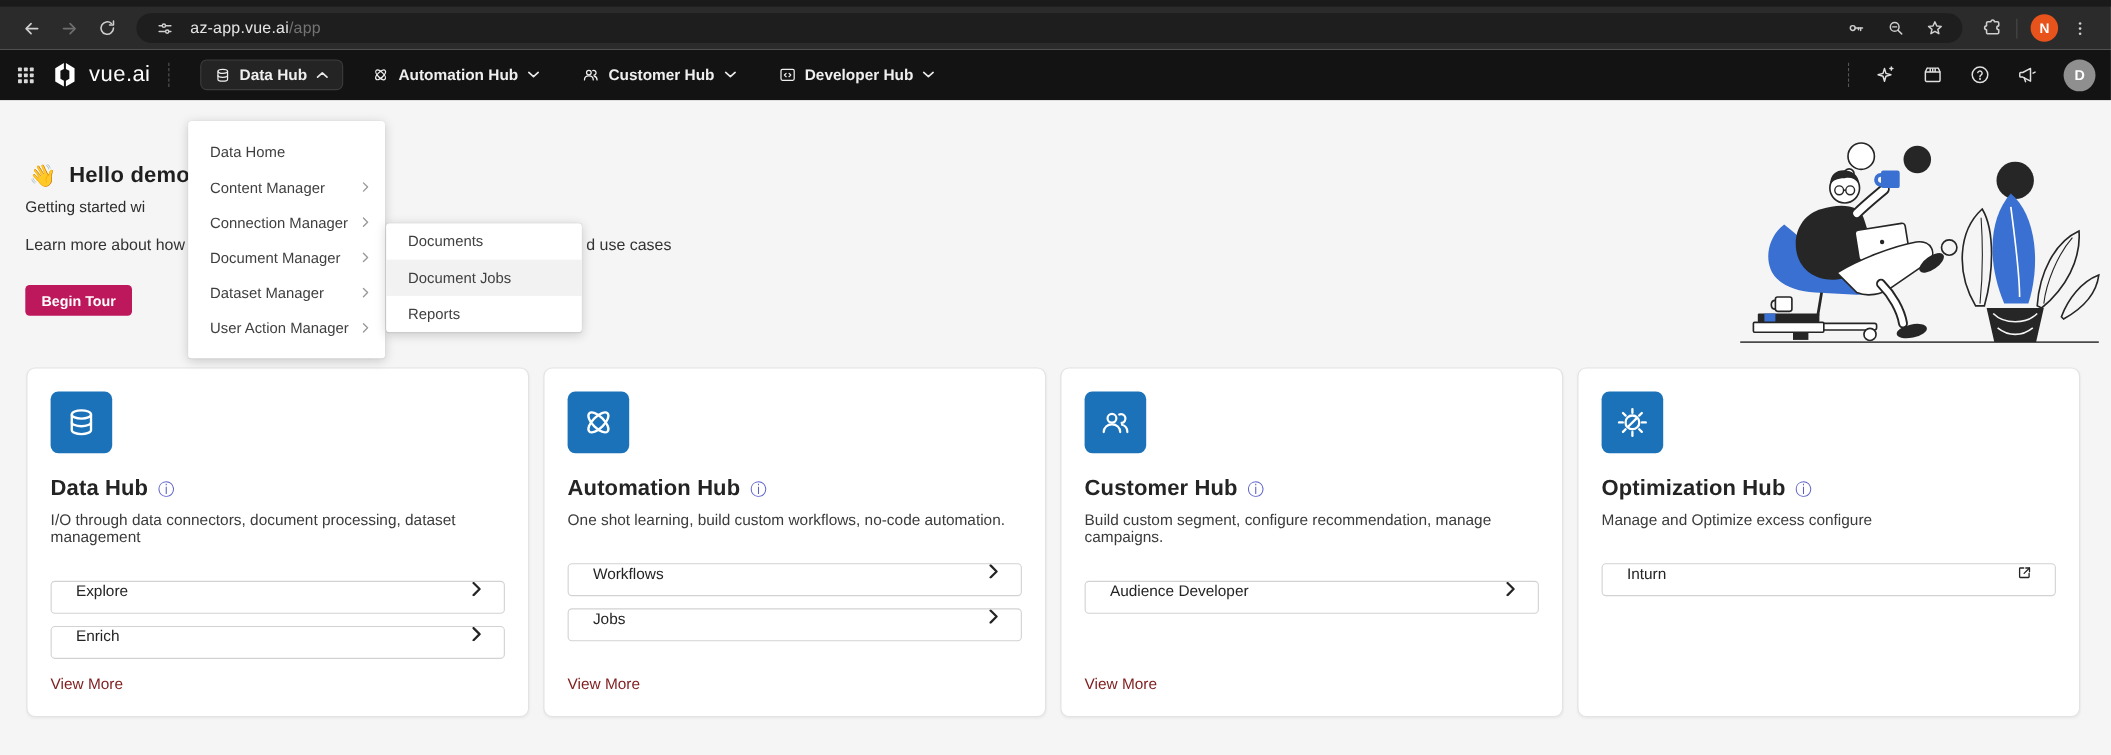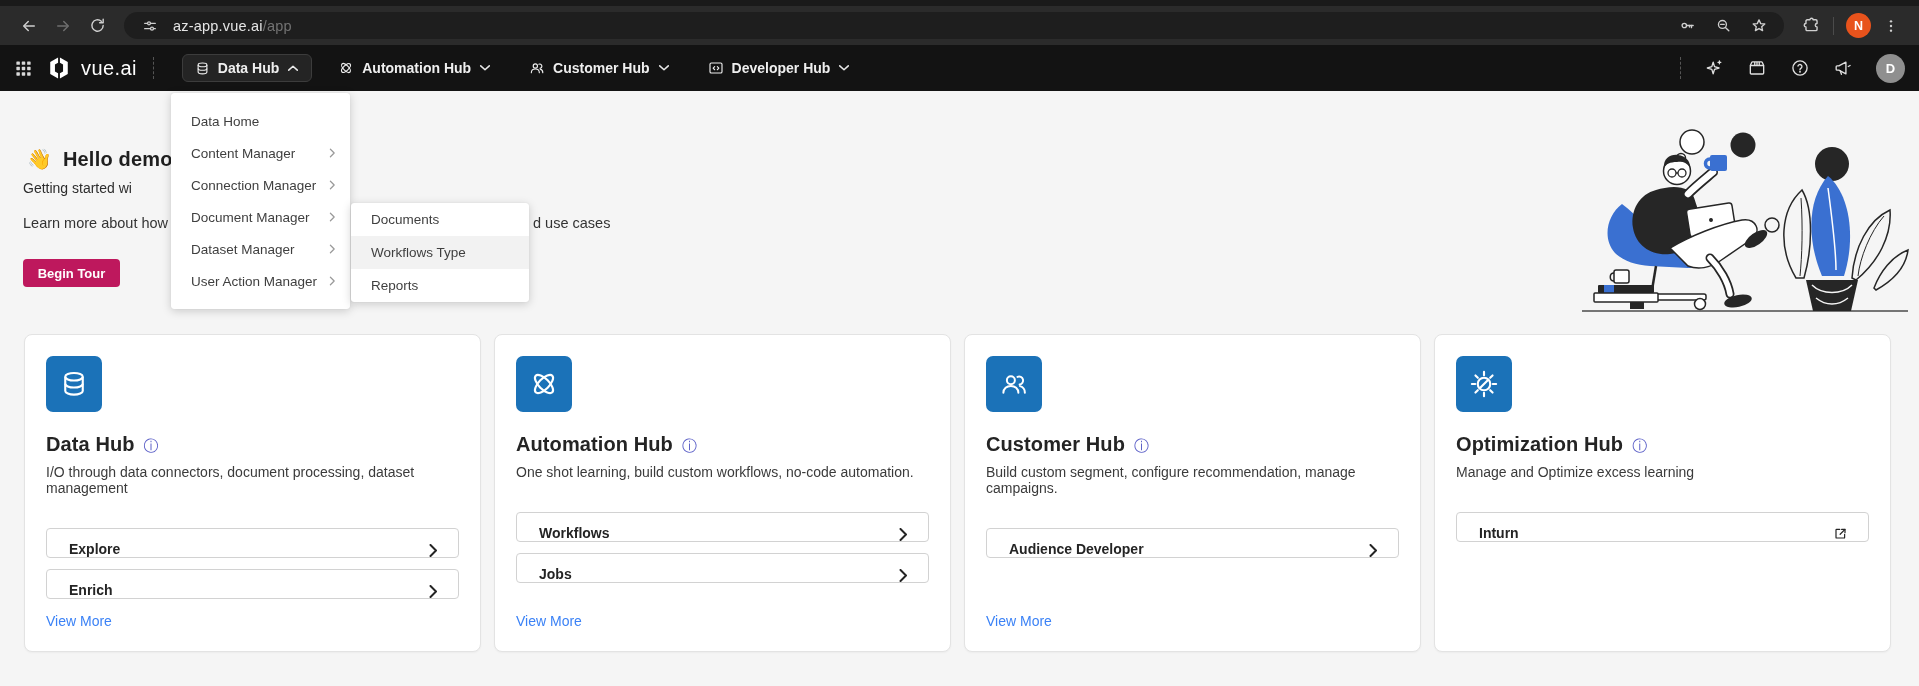--- a/index.html
+++ b/index.html
@@ -41,21 +41,21 @@
   .menu-trigger { display:flex; align-items:center; gap:8px; color:#efefef; font-size:14px; font-weight:700;
                   padding:0 12px; height:28px; border-radius:6px; margin-left:14px; white-space:nowrap; }
   .menu-trigger.active { background:#242424; border:1px solid #3c3c3c; }
   .appnav-right { margin-left:auto; display:flex; align-items:center; gap:23px; }
   .avatar-d { width:29px; height:29px; border-radius:50%; background:#8f8f8f; color:#fff;
               display:flex; align-items:center; justify-content:center; font-size:13px; font-weight:700; }
 
   
   .panel { position:absolute; background:#fff; border-radius:3px;
            box-shadow:0 2px 10px rgba(0,0,0,.18), 0 0 1px rgba(0,0,0,.15); z-index:40; }
-  .menu-panel { left:171px; top:93px; width:179px; padding:12px 0; }
+  .menu-panel { left:171px; top:110px; width:179px; padding:12px 0; }
   .submenu-panel { left:351px; top:203px; width:178px; padding:0 0; }
   .menu-item { height:32px; display:flex; align-items:center; padding:0 14px 0 20px;
                font-size:13.5px; color:#3f3f3f; }
   .submenu-panel .menu-item { height:33px; }
   .menu-item .grow { flex:1; }
   .menu-item.hovered { background:#f2f2f2; }
 
   
   .hero-title-row { position:absolute; left:27px; top:147px; display:flex; align-items:center; gap:11px; z-index:5; }
   .hero-emoji { font-size:20px; }
@@ -74,24 +74,24 @@
   .cards { position:absolute; left:0; top:334px; width:1919px; padding:0 28px 0 24px; display:flex; gap:13px; }
   .card { flex:1; height:318px; background:#fff; border:1px solid #e3e3e3; border-radius:8px;
           padding:21px 21px 0 21px; box-shadow:0 1px 2px rgba(0,0,0,.04); position:relative; }
   .card-icon { width:56px; height:56px; border-radius:7px; display:flex; align-items:center; justify-content:center; }
   .card-title-row { margin-top:21px; display:flex; align-items:center; gap:9px; }
   .card-title { font-size:20px; font-weight:700; color:#242424; letter-spacing:.1px; }
   .info-ic { font-size:15px; line-height:1; position:relative; top:1px; }
   .card-desc { margin-top:8px; font-size:14px; color:#3b3b3b; }
   .card-actions { margin-top:32px; display:flex; flex-direction:column; gap:11px; }
   .action-btn { height:30px; background:#fff; border:1px solid #d2d2d2; border-radius:4px;
-                display:flex; align-items:flex-end; padding:0 20px 0 22px;
-                font-family:"Liberation Sans", sans-serif; font-size:14px; font-weight:700; color:#242424; }
+                display:flex; align-items:flex-start; padding:0 20px 0 22px;
+                font-family:"Liberation Sans", sans-serif; font-size:14px; font-weight:400; color:#242424; }
   .action-btn .grow { flex:1; }
-  .view-more { position:absolute; left:21px; top:278px; font-size:14px; color:#3b82f6; text-decoration:none; }
+  .view-more { position:absolute; left:21px; top:278px; font-size:14px; color:#7f1d1d; text-decoration:none; }
 </style>
 </head>
 <body>
 
 <div class="browser">
   <div class="tabstrip"></div>
   <div class="toolbar">
     <div class="nav-btn">
       <svg width="18" height="18" viewBox="0 0 24 24" fill="none" stroke="#cfcfcf" stroke-width="2" stroke-linecap="round" stroke-linejoin="round">
           <path d="M19 12H6"></path>
@@ -374,21 +374,21 @@
         <path d="M1.5 1.5L6 6l-4.5 4.5"></path>
       </svg>
   </div>
 </div>
 
 <div class="panel submenu-panel">
   <div class="menu-item">
     <span>Documents</span>
   </div>
   <div class="menu-item hovered">
-    <span>Workflows Type</span>
+    <span>Document Jobs</span>
   </div>
   <div class="menu-item">
     <span>Reports</span>
   </div>
 </div>
 
 <div class="cards">
 
   <div class="card">
     <div class="card-icon" style="background:#1b72b8">
@@ -491,21 +491,21 @@
           <path d="M5 12H2.3"></path>
           <path d="M7.05 7.05l-1.9-1.9"></path>
           <path d="M12 5V2.3"></path>
           <path d="M16.95 7.05l1.9-1.9"></path>
         </svg>
     </div>
     <div class="card-title-row">
       <span class="card-title">Optimization Hub</span>
       <span class="info-ic" style="color:#5b5fc7">ⓘ</span>
     </div>
-    <div class="card-desc">Manage and Optimize excess learning</div>
+    <div class="card-desc">Manage and Optimize excess configure</div>
     <div class="card-actions">
       <button class="action-btn">
         <span>Inturn</span>
           <span class="grow"></span>
         <svg width="15" height="15" viewBox="0 0 20 20" fill="none" stroke="#242424" stroke-width="1.6" stroke-linecap="round" stroke-linejoin="round">
             <path d="M9 4.5H4.8A.8.8 0 0 0 4 5.3v9.9a.8.8 0 0 0 .8.8h9.9a.8.8 0 0 0 .8-.8V11"></path>
             <path d="M11.5 4.5H16V9"></path>
             <path d="M16 4.5l-6.5 6.5"></path>
           </svg>
       </button>

